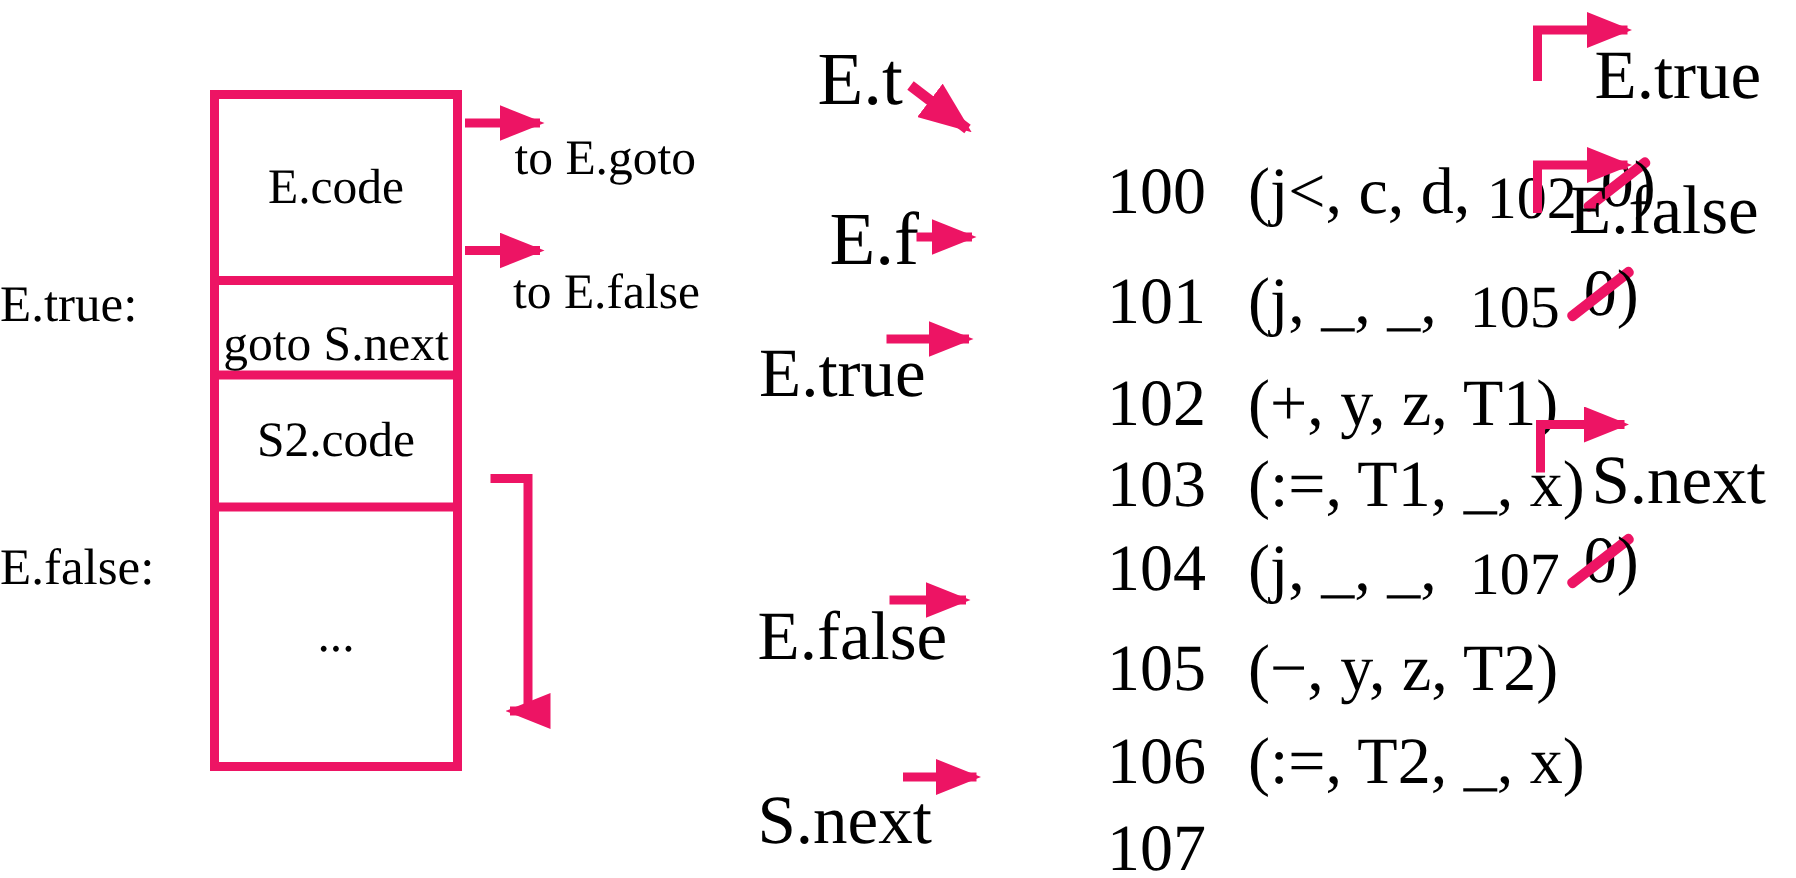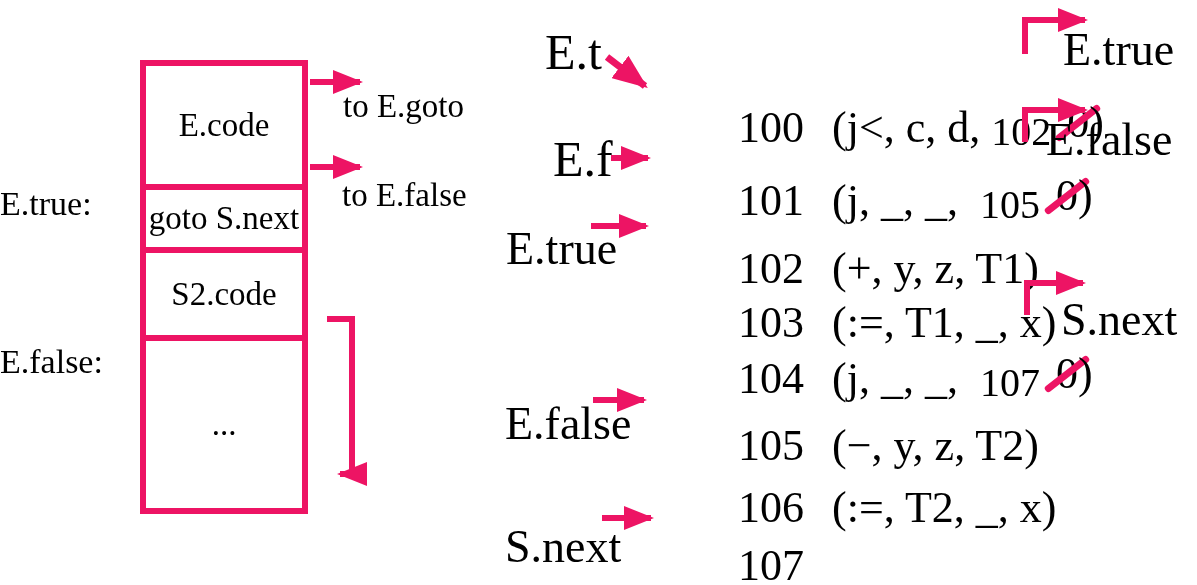--- a/index.html
+++ b/index.html
@@ -24,21 +24,21 @@
     display:flex;flex-direction:column;
   }
   .fb-section{
     display:flex;align-items:center;justify-content:center;
     font-size:33px;line-height:1;
     box-sizing:border-box;
   }
   .fb-section.divided{border-bottom:6px solid var(--pink);}
   .fb-s0{height:124px;}
   .fb-s1{height:95px;}
-  .fb-s2{height:63px;}
+  .fb-s2{height:63px;align-items:flex-end;}
   .fb-s3{height:88px;}
   .fb-s4{flex:1;}
   .side-label{
     position:absolute;left:0;width:132px;
     text-align:left;font-size:34px;line-height:1;
   }
   .exit-label{
     position:absolute;font-size:33px;line-height:1;
   }
   
@@ -80,21 +80,21 @@
     </div>
     <div class="fb-section fb-s3 divided">
       <span>S2.code</span>
     </div>
     <div class="fb-section fb-s4">
       <span>...</span>
     </div>
   </div>
 
   <div class="side-label" style="top:187px">E.true:</div>
-  <div class="side-label" style="top:345px">E.false:</div>
+  <div class="side-label" style="top:362px">E.false:</div>
 
   <div class="exit-label" style="left:343px;top:90px">to E.goto</div>
   <div class="exit-label" style="left:342px;top:179px">to E.false</div>
 
   <div class="code-row" style="top:62px">
     <span class="addr">100</span><span class="instr"><span>(j&lt;, c, d, </span><span class="patch">102</span><span class="struck">0</span><span class="suffix">)</span></span>
   </div>
   <div class="code-row" style="top:135px">
     <span class="addr">101</span><span class="instr"><span>(j, _, _,  </span><span class="patch">105</span><span class="struck">0</span><span class="suffix">)</span></span>
   </div>

